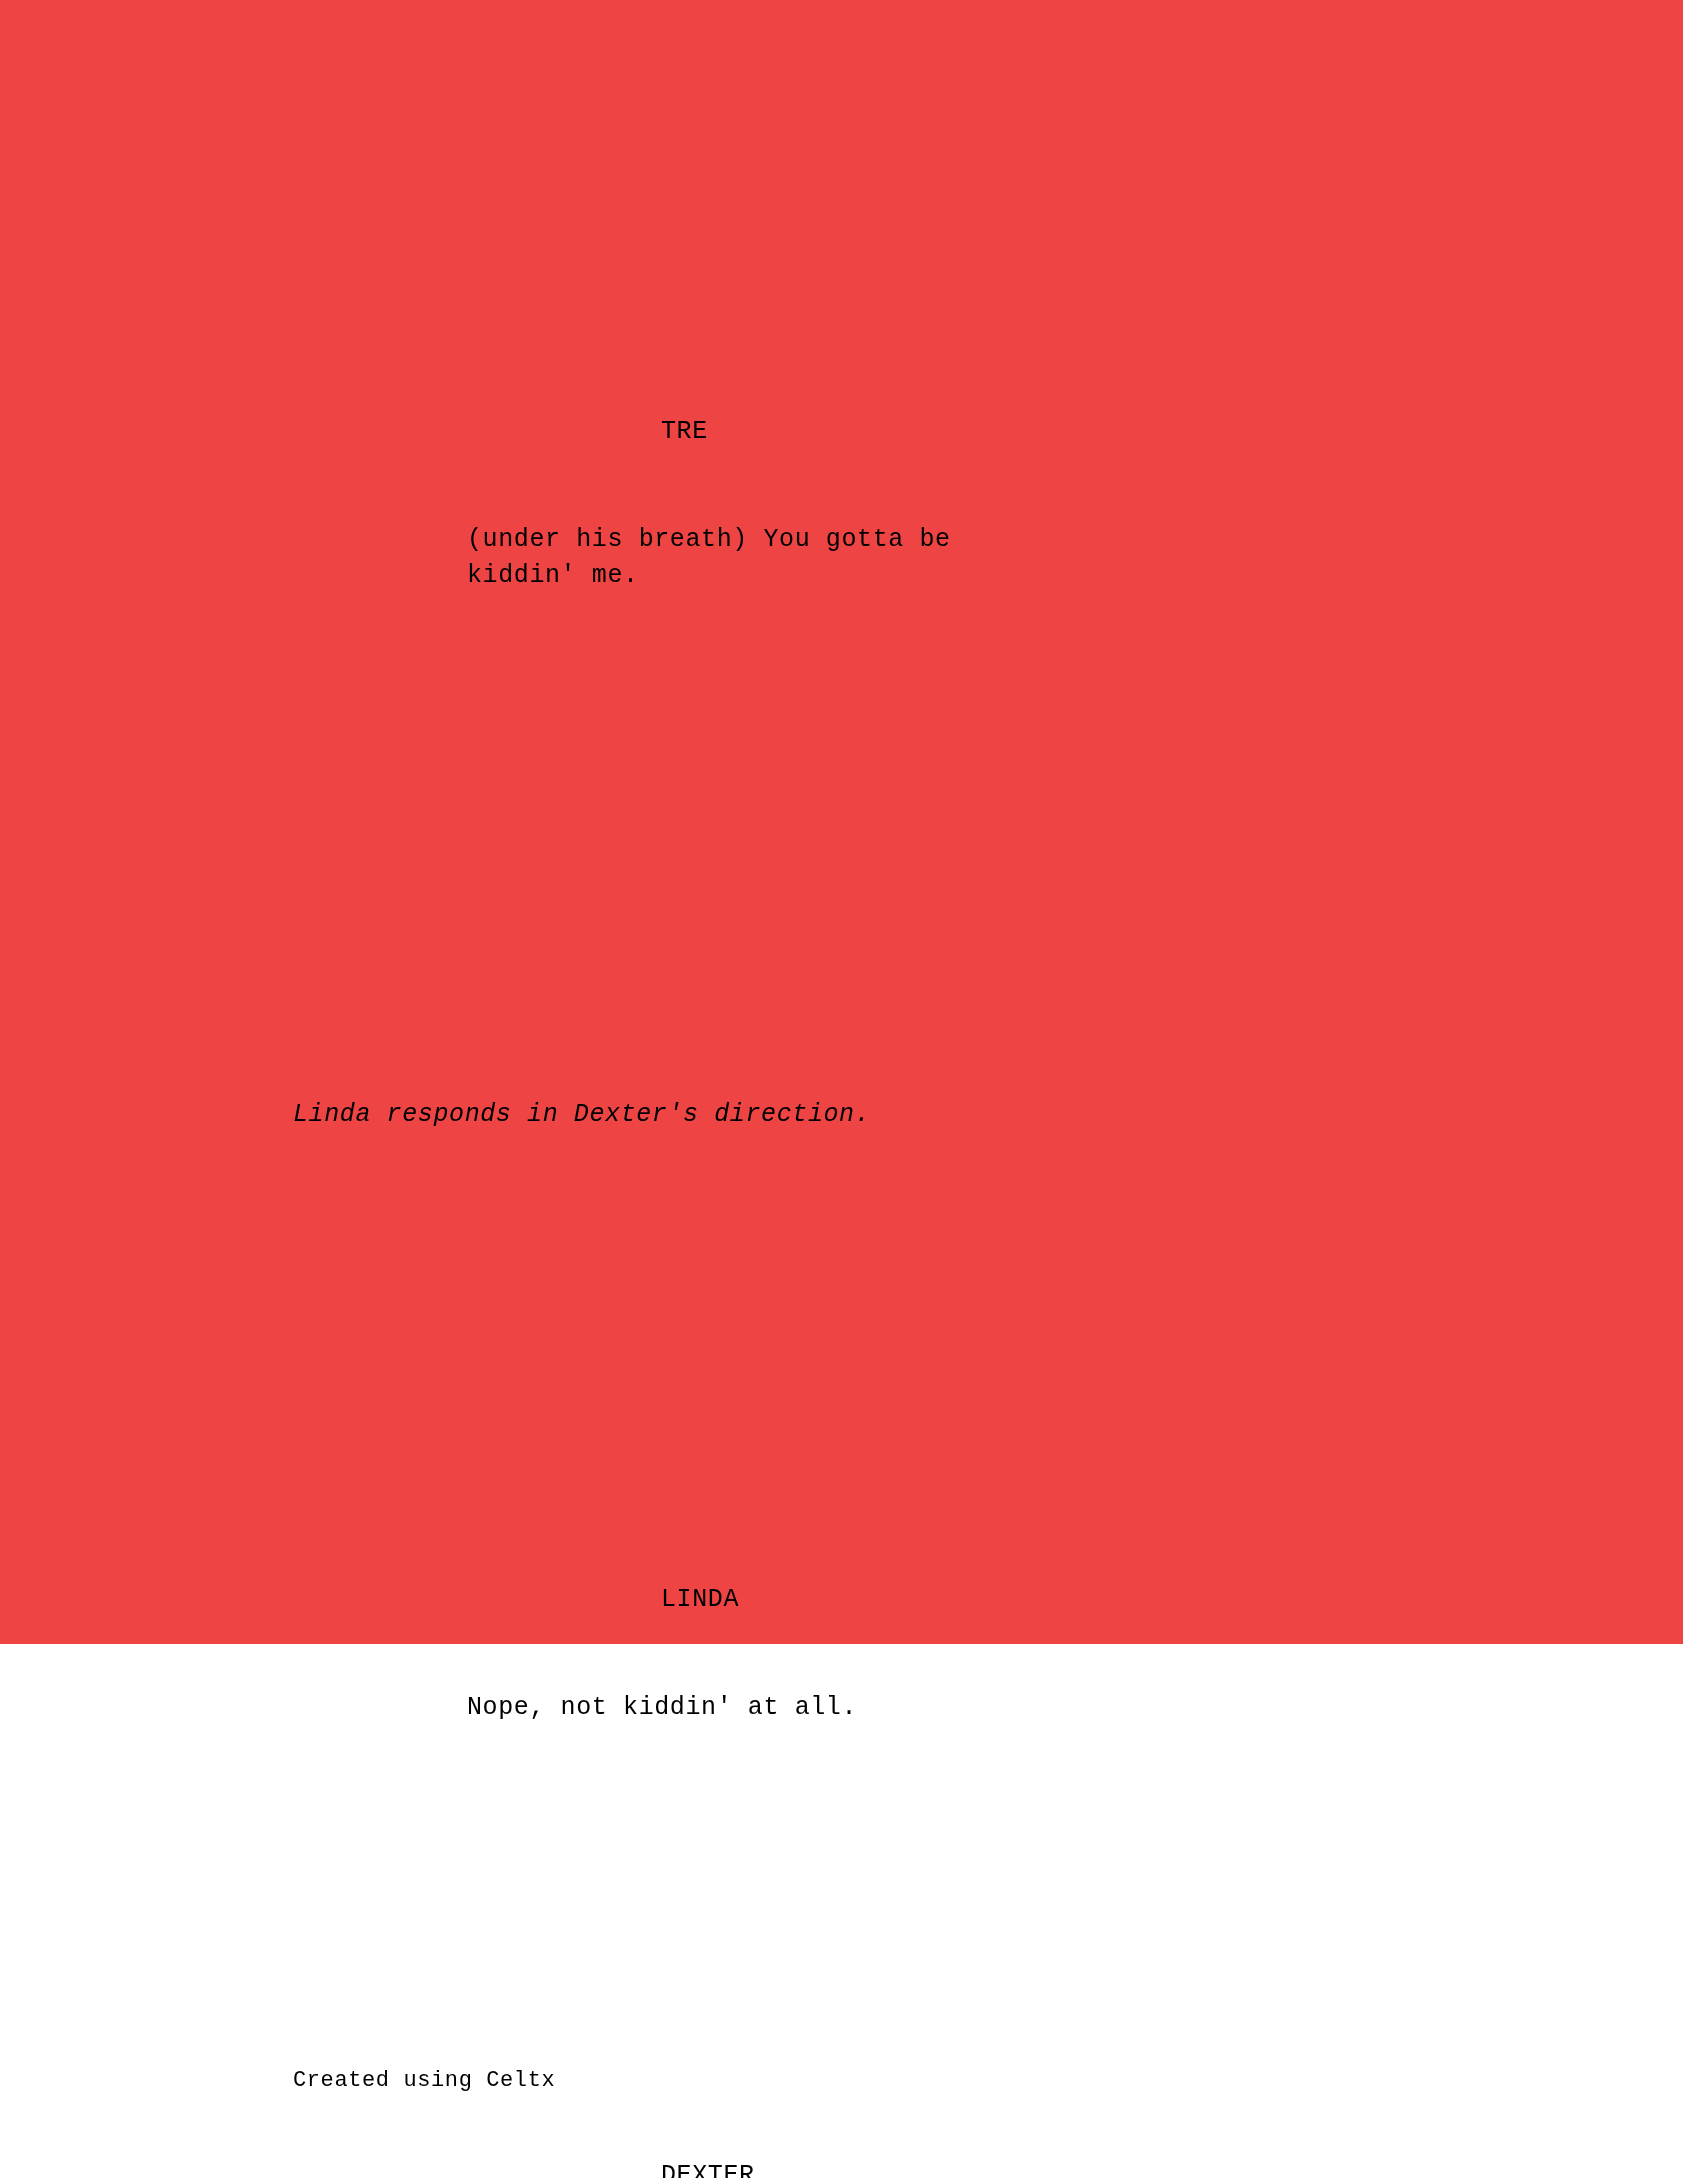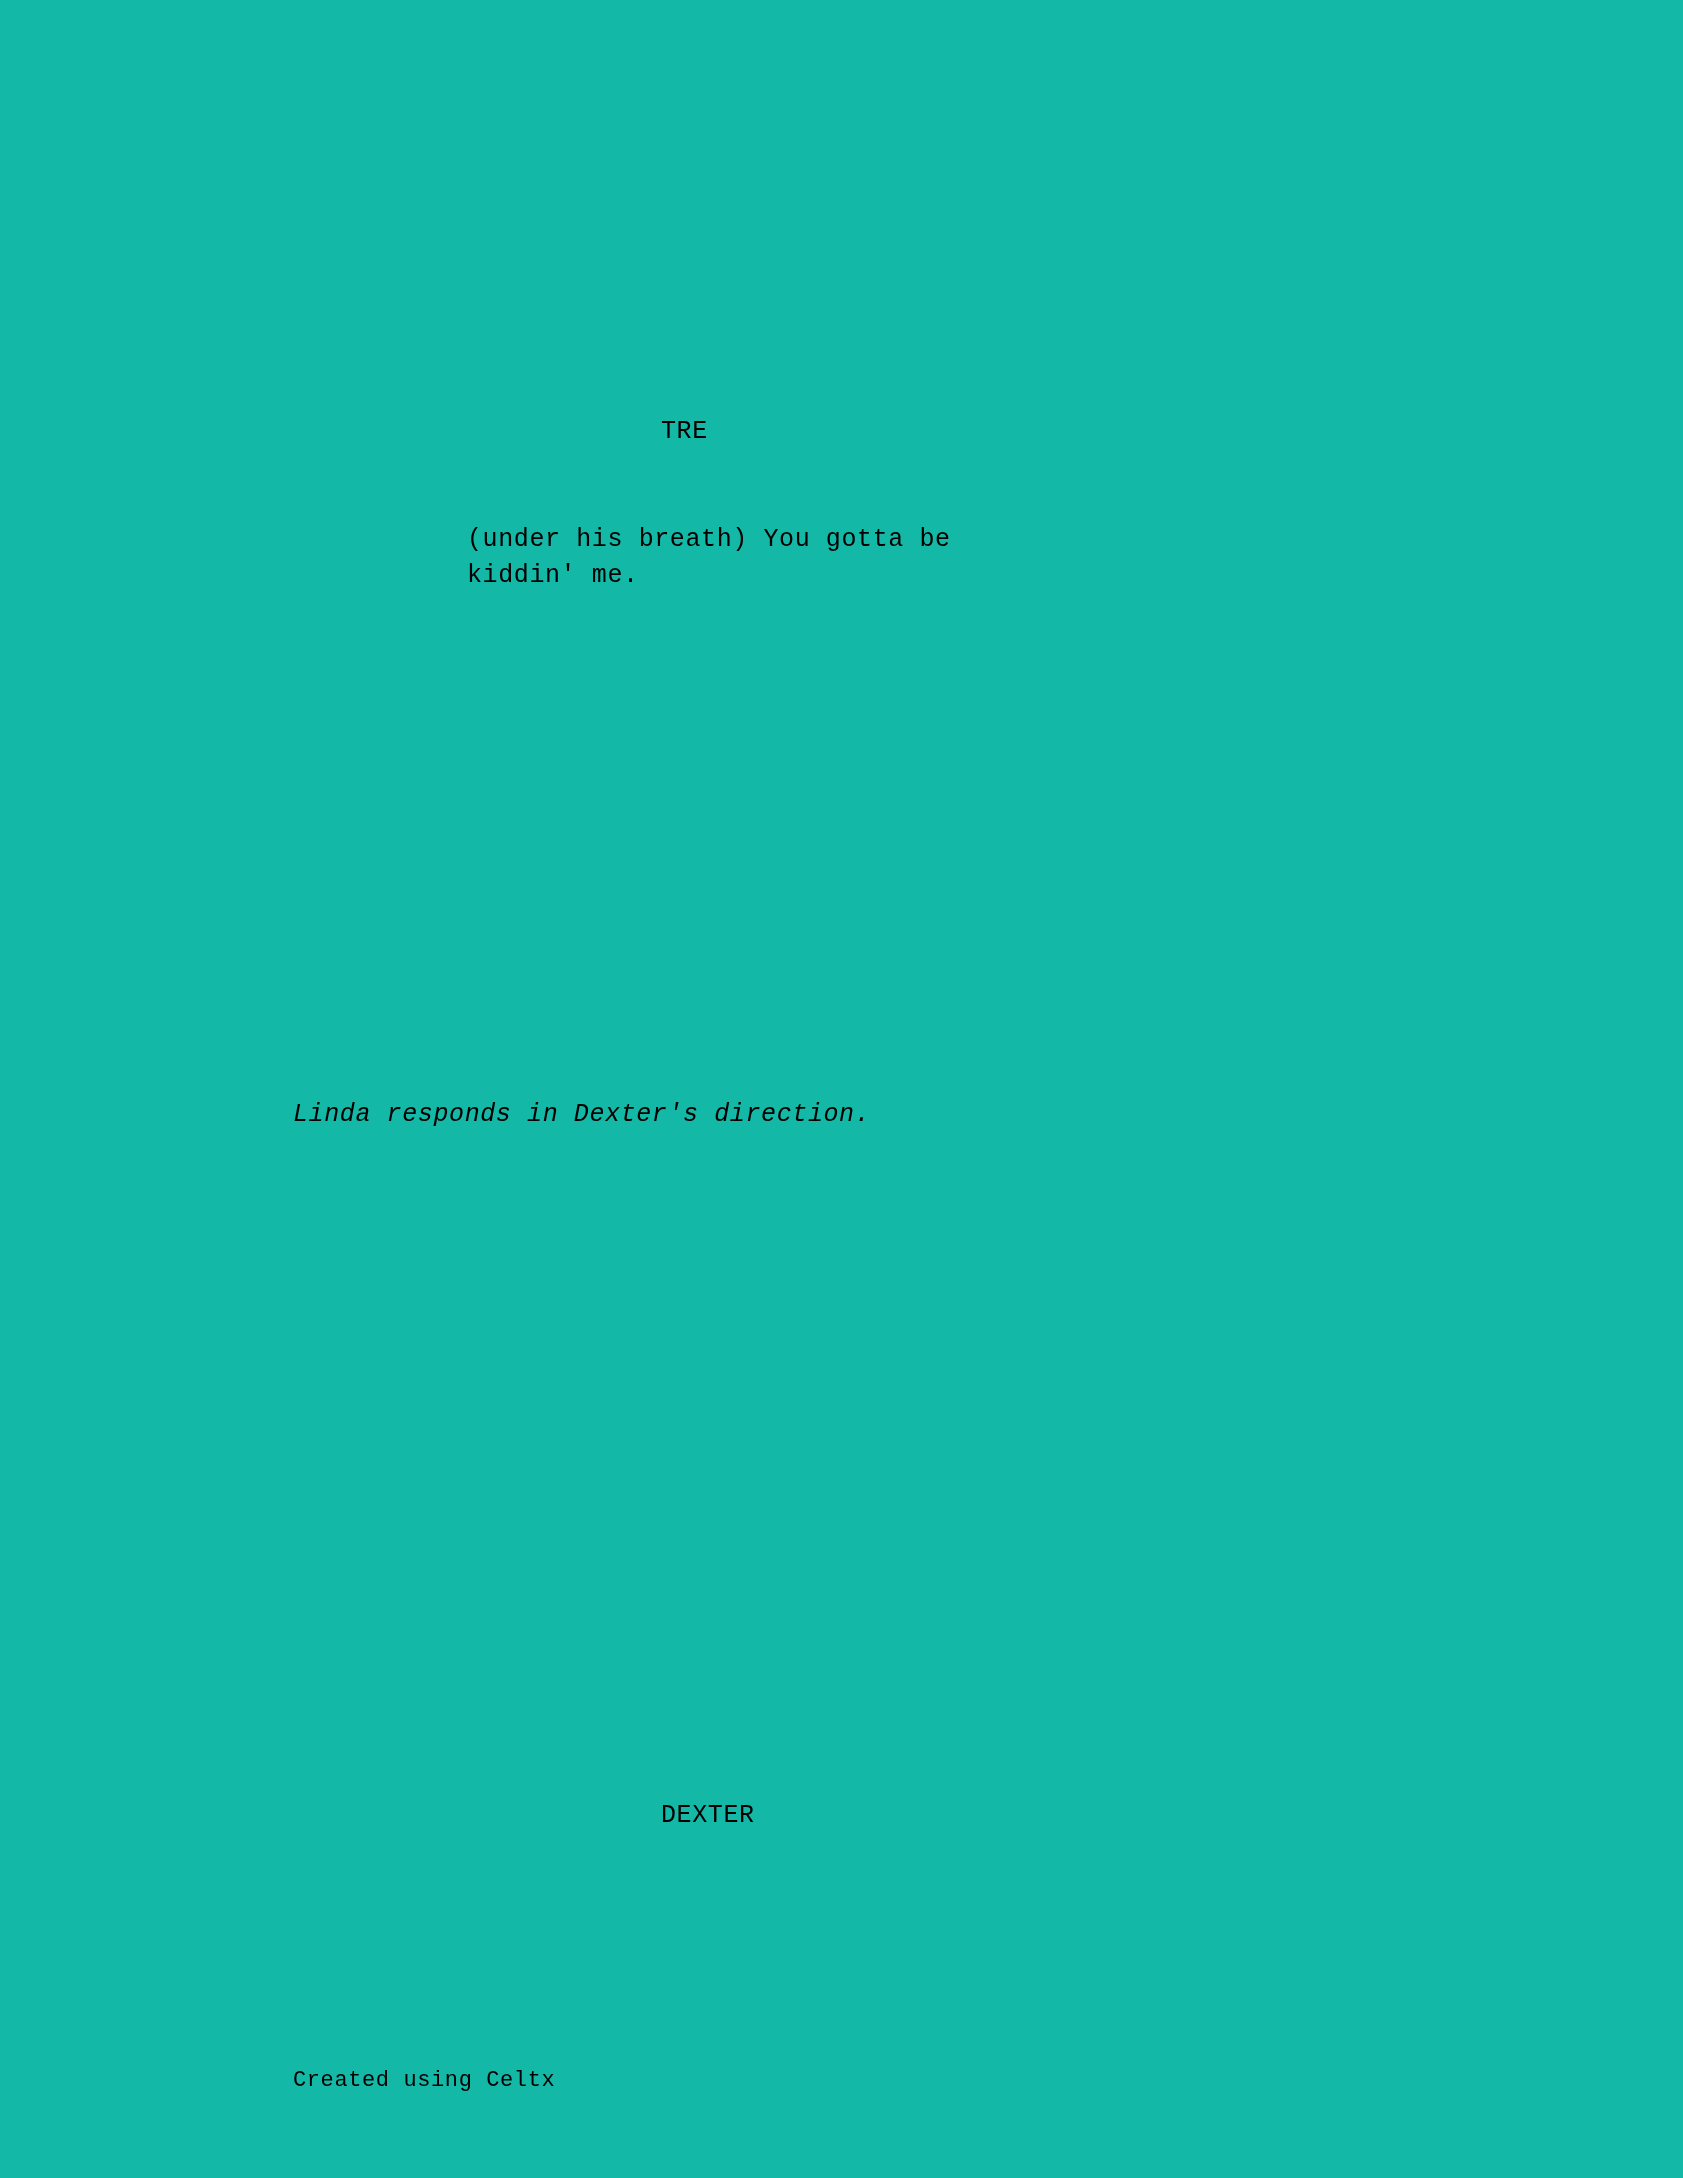--- a/index.html
+++ b/index.html
@@ -10,24 +10,24 @@
   body {
     width: 1683px;
     height: 2178px;
     font-family: "Liberation Mono", "DejaVu Sans Mono", monospace;
     color: #000000;
     -webkit-font-smoothing: antialiased;
   }
   .page {
     position: relative;
     width: 1683px;
-    height: 2178px;
+    height: 1644px;
     box-sizing: border-box;
     padding: 4px;
-    background: #14b8a6;
+    background: #ef4444;
   }
   .script {
     position: absolute;
     left: 293px;
     top: 198px;
     width: 1168px;
     font-size: 25px;
     line-height: 36px;
     letter-spacing: 0.6px;
     white-space: pre-wrap;
@@ -81,20 +81,24 @@
     <div class="gap-xl"></div>
 
     
     <div class="block">
       <div class="action">Linda responds in Dexter's direction.</div>
     </div>
 
     <div class="gap-m"></div>
 
     
+    <div class="dialogue-block">
+      <div class="character">LINDA</div>
+      <div class="dialogue">Nope, not kiddin' at all.</div>
+    </div>
 
     <div class="gap-s"></div>
 
     
     <div class="dialogue-block">
       <div class="character">DEXTER</div>
       
     </div>
 
     

